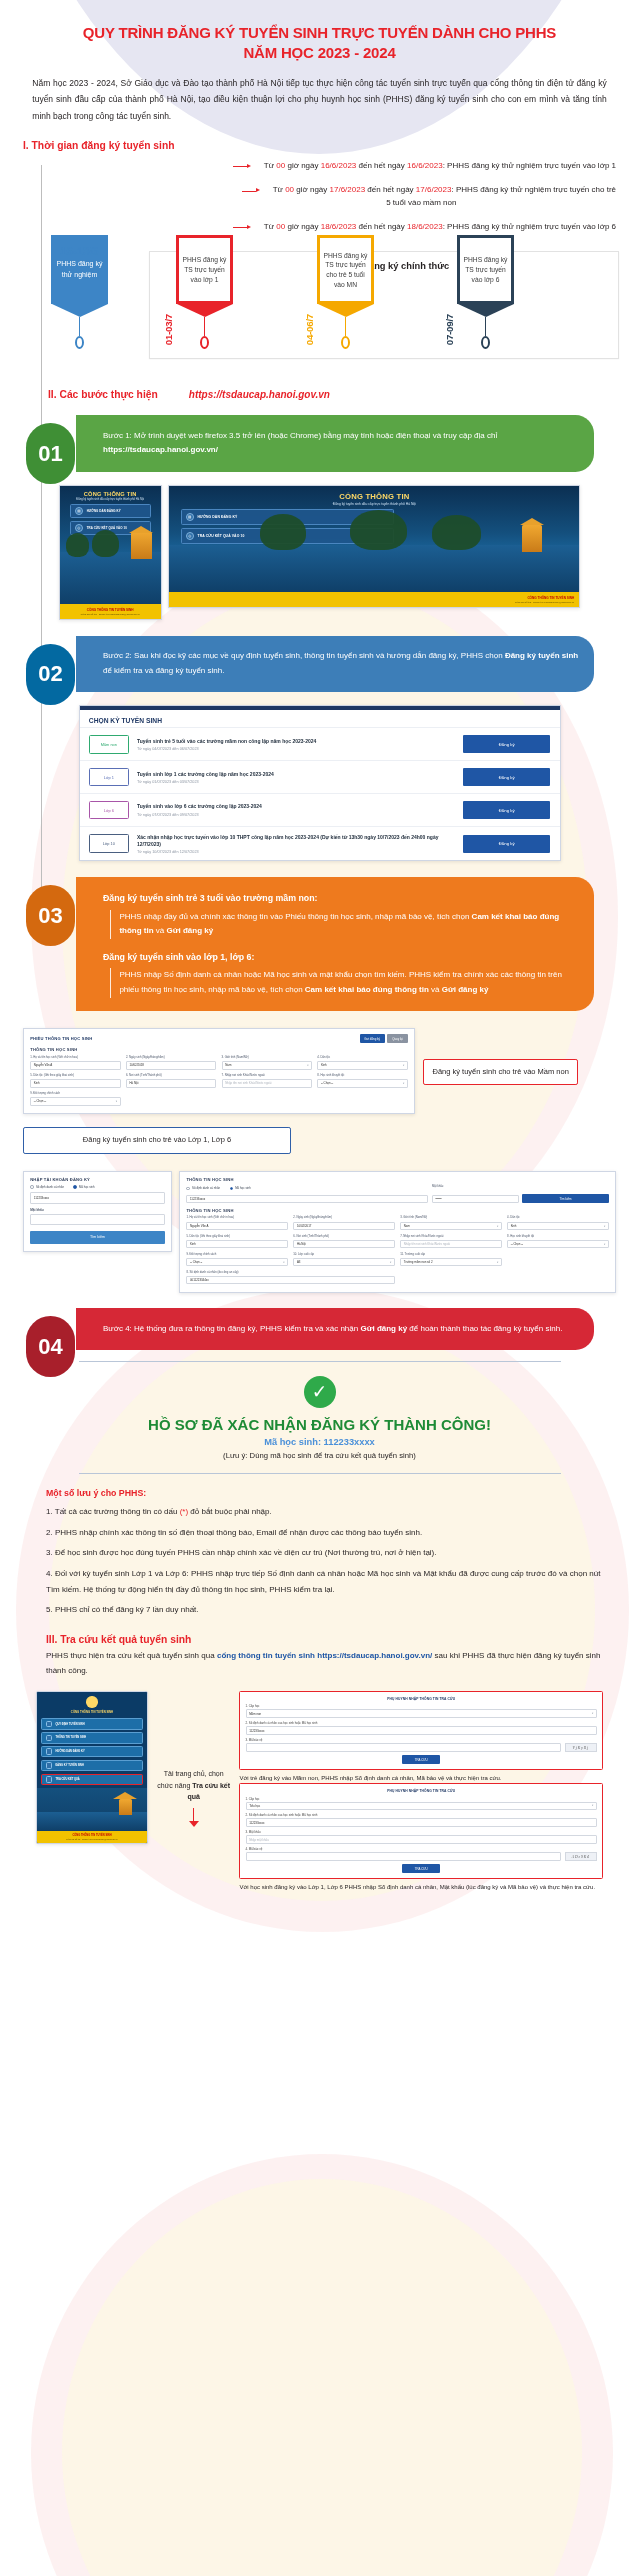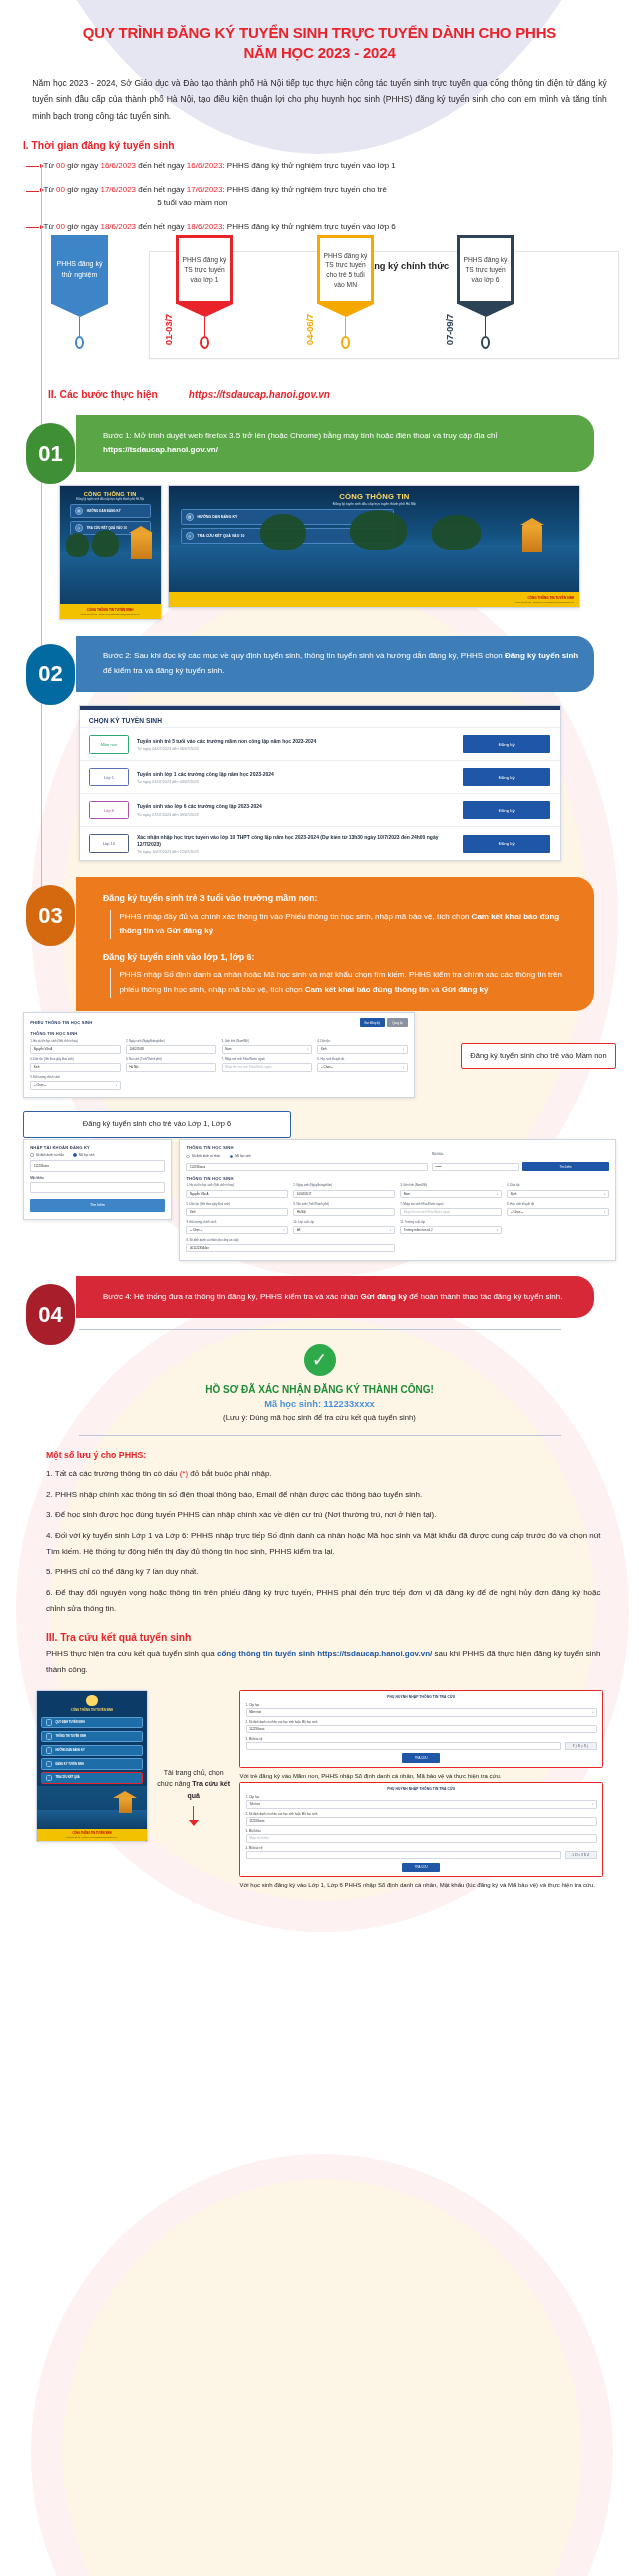--- a/index.html
+++ b/index.html
@@ -65,21 +65,21 @@
   .sec2-row { display:flex; align-items:baseline; gap:31px; margin-top:14.4px; padding-left:25px;}
   .sec2-row .url {
     color:#e8232a; font-style:italic; font-weight:700; font-size:10px;
   }
 
   
   .tl-wrap { margin-top:9.3px; position:relative; padding-left:20.6px; }
   .tl-line {
     position:absolute; left:17.5px; top:5.2px; bottom:-675px; width:0.5px; background:#bdbdbd; z-index:1;
   }
-  .tl-item { display:flex; align-items:flex-start; gap:0; margin:7.2px 0 11.3px 0; }
+  .tl-item { display:flex; align-items:flex-start; gap:13px; margin:7.2px 0 11.3px 0;justify-content:flex-end; }
   .arrow {
     flex: 0 0 auto; width:17.5px; height:8.2px; position:relative; margin-top:2.6px; margin-left:-17.5px;
   }
   .arrow .shaft { position:absolute; left:0; top:3.6px; width:13.4px; height:0.8px; background:#e8232a; }
   .arrow .head {
     position:absolute; right:0; top:1px; width:0;height:0;
     border-top:2.6px solid transparent; border-bottom:2.6px solid transparent;
     border-left:4.6px solid #e8232a;
   }
   .tl-text { font-size:8px; line-height:1.6; }
@@ -213,21 +213,21 @@
   }
   .row-main { flex:1; }
   .row-title { font-size:5px; font-weight:700; color:#23303f; line-height:1.4; }
   .row-date { font-size:3.8px; color:#8d96a3; margin-top:2.1px; }
   .btn-blue {
     flex:0 0 auto; width:87px; height:18px; background:#1f56a5; color:#fff;
     display:flex;align-items:center;justify-content:center; font-size:4.4px; border-radius:1px;
   }
 
   
-  .form-block { margin-top:1px; position:relative;justify-content:space-between; }
+  .form-block { margin-top:17px; position:relative; }
   .form-shot { padding:5.2px 6.2px 7.2px; }
   .fs-title { font-size:4.1px; color:#33415c; font-weight:700; letter-spacing:0.2px; margin-bottom:3.6px; }
   .fgrid { display:grid; gap:4.1px 5.2px; }
   .fg-4 { grid-template-columns:repeat(4,1fr); }
   .fl { font-size:2.8px; color:#4a5568; margin-bottom:1.5px; display:block; line-height:1.3; }
   .fin {
     height:8.8px; border:0.5px solid #d3d8e0; border-radius:1px; background:#fff;
     font-size:2.9px; color:#2b2b2b; display:flex; align-items:center; padding:0 2.6px;
   }
   .fin.ph { color:#aeb4bd; }
@@ -247,21 +247,21 @@
   }
   .callout.blue { border-color:#2f5fa8; }
 
   
   .success { margin:11.3px auto 0; max-width:482px; }
   .succ-inner { padding:14.4px 0 13.4px; text-align:center; border-top:0.5px solid #b9c6d8; border-bottom:0.5px solid #b9c6d8;}
   .check {
     width:32px;height:32px;border-radius:50%;background:#2faa4a;margin:0 auto 7.2px;
     display:flex;align-items:center;justify-content:center;color:#fff;font-size:18.5px;font-weight:700;
   }
-  .succ-t { color:#1e8b36; font-weight:800; font-size:10px; }
+  .succ-t { color:#1e8b36; font-weight:800; font-size:15px; }
   .succ-code { font-size:9.3px; font-weight:800; margin-top:4.6px; }
   .succ-code span { color:#4a90d9; font-weight:700; }
   .succ-note { font-size:7.7px; margin-top:3.6px; }
 
   
   .notes { margin:13.4px 0 0 0; padding:0 15.5px 0 23px; }
   .notes-h { color:#e8232a; font-weight:800; font-size:8.8px; margin-bottom:6.2px; }
   .note { font-size:8px; line-height:1.95; text-align:justify; margin-bottom:5.2px; }
   .note .red { color:#e8232a; }
 
@@ -694,21 +694,20 @@
       </div>
     </div>
 
     <div class="notes">
       <div class="notes-h">Một số lưu ý cho PHHS:</div>
       <div class="note"><span>1. Tất cả các trường thông tin có dấu </span><span class="red">(*)</span><span> đỏ bắt buộc phải nhập.</span></div>
       <div class="note">2. PHHS nhập chính xác thông tin số điện thoại thông báo, Email để nhận được các thông báo tuyển sinh.</div>
       <div class="note">3. Để học sinh được học đúng tuyến PHHS cần nhập chính xác về diện cư trú (Nơi thường trú, nơi ở hiện tại).</div>
       <div class="note">4. Đối với kỳ tuyển sinh Lớp 1 và Lớp 6: PHHS nhập trực tiếp Số định danh cá nhân hoặc Mã học sinh và Mật khẩu đã được cung cấp trước đó và chọn nút Tìm kiếm. Hệ thống tự động hiển thị đầy đủ thông tin học sinh, PHHS kiểm tra lại.</div>
       <div class="note">5. PHHS chỉ có thể đăng ký 7 lần duy nhất.</div>
-      <div class="note">6. Để thay đổi nguyện vọng hoặc thông tin trên phiếu đăng ký trực tuyến, PHHS phải đến trực tiếp đơn vị đã đăng ký để đề nghị hủy đơn đăng ký hoặc chỉnh sửa thông tin.</div>
     </div>
 
     <div class="sec-head" style="padding-left:23px;">III. Tra cứu kết quả tuyển sinh</div>
     <p class="sec3-p">
       <span>PHHS thực hiện tra cứu kết quả tuyển sinh qua </span><span class="blue-b">cổng thông tin tuyển sinh</span>
       <span class="blue-b">https://tsdaucap.hanoi.gov.vn/</span><span> sau khi PHHS đã thực hiện đăng ký tuyển sinh thành công.</span>
     </p>
 
     <div class="lookup">
 

